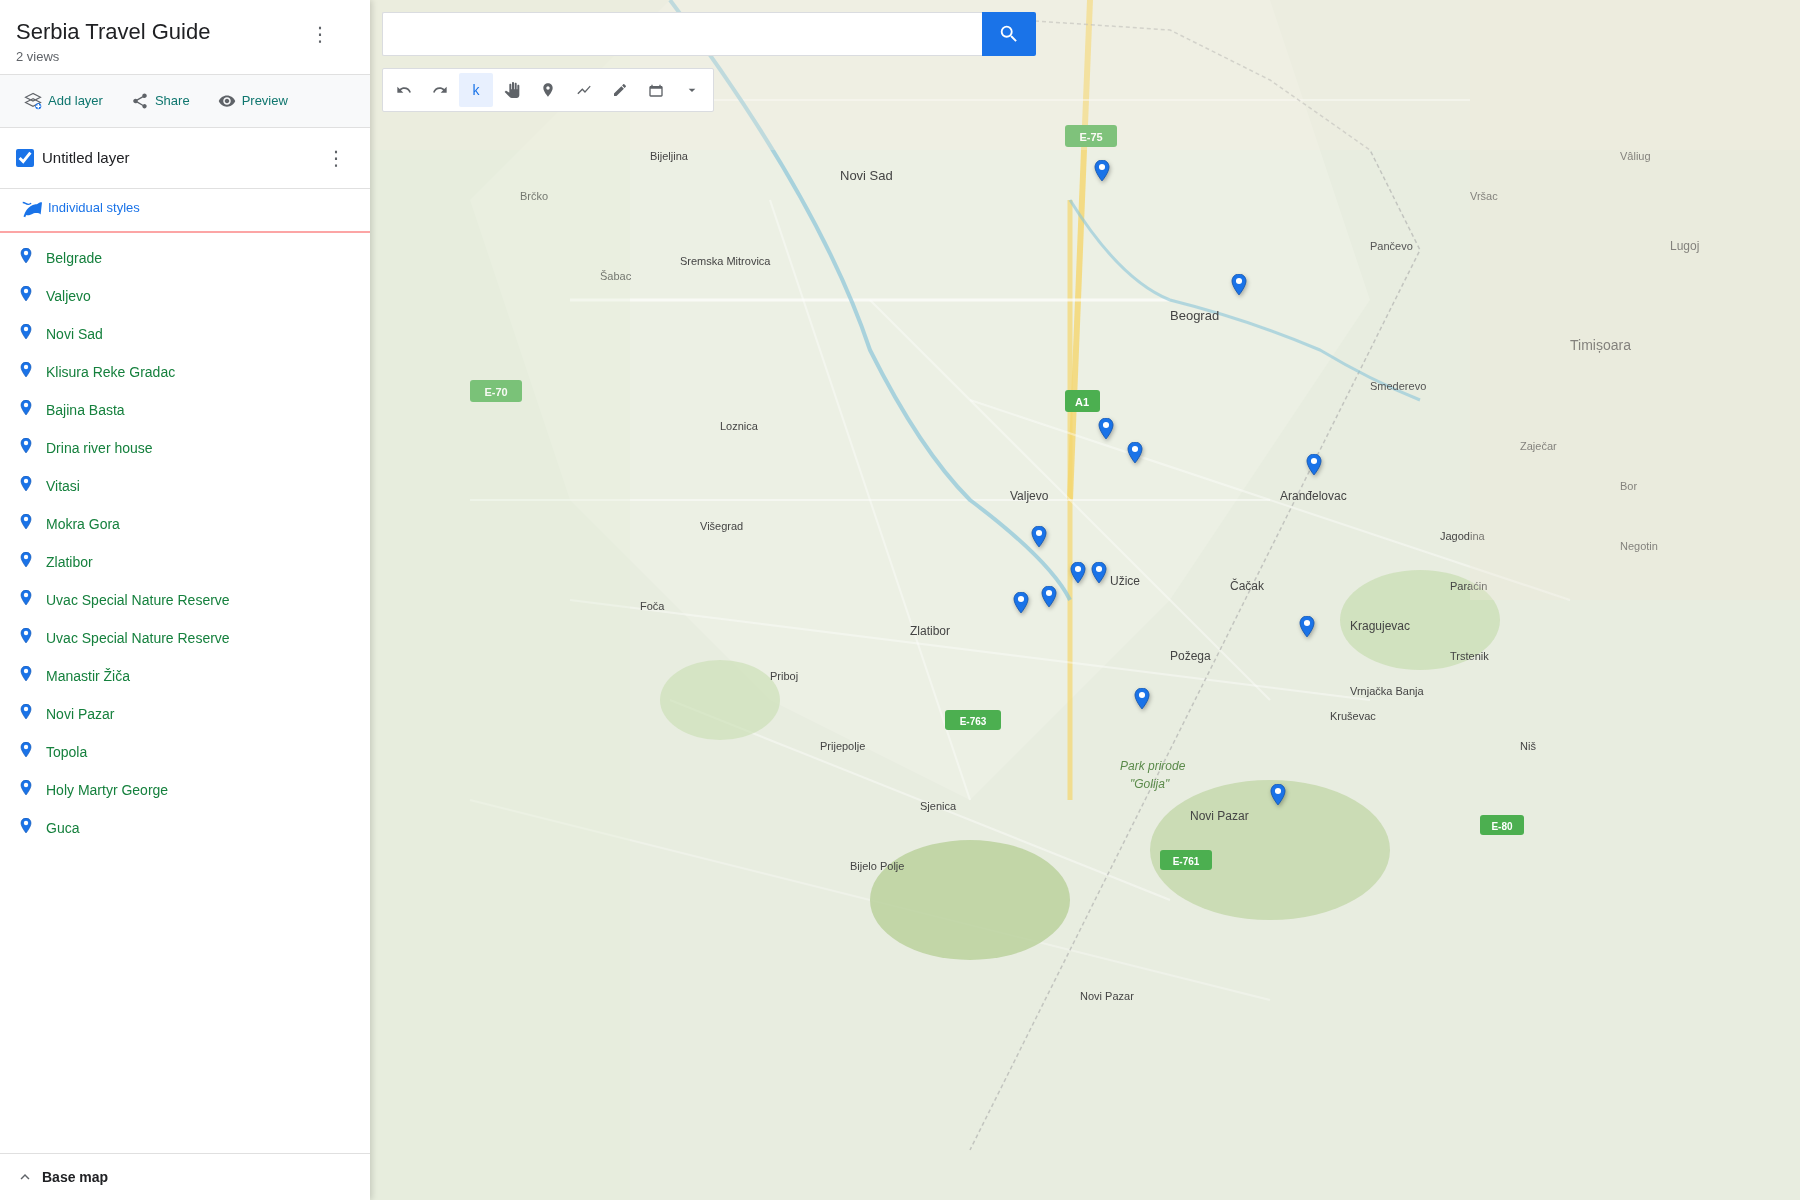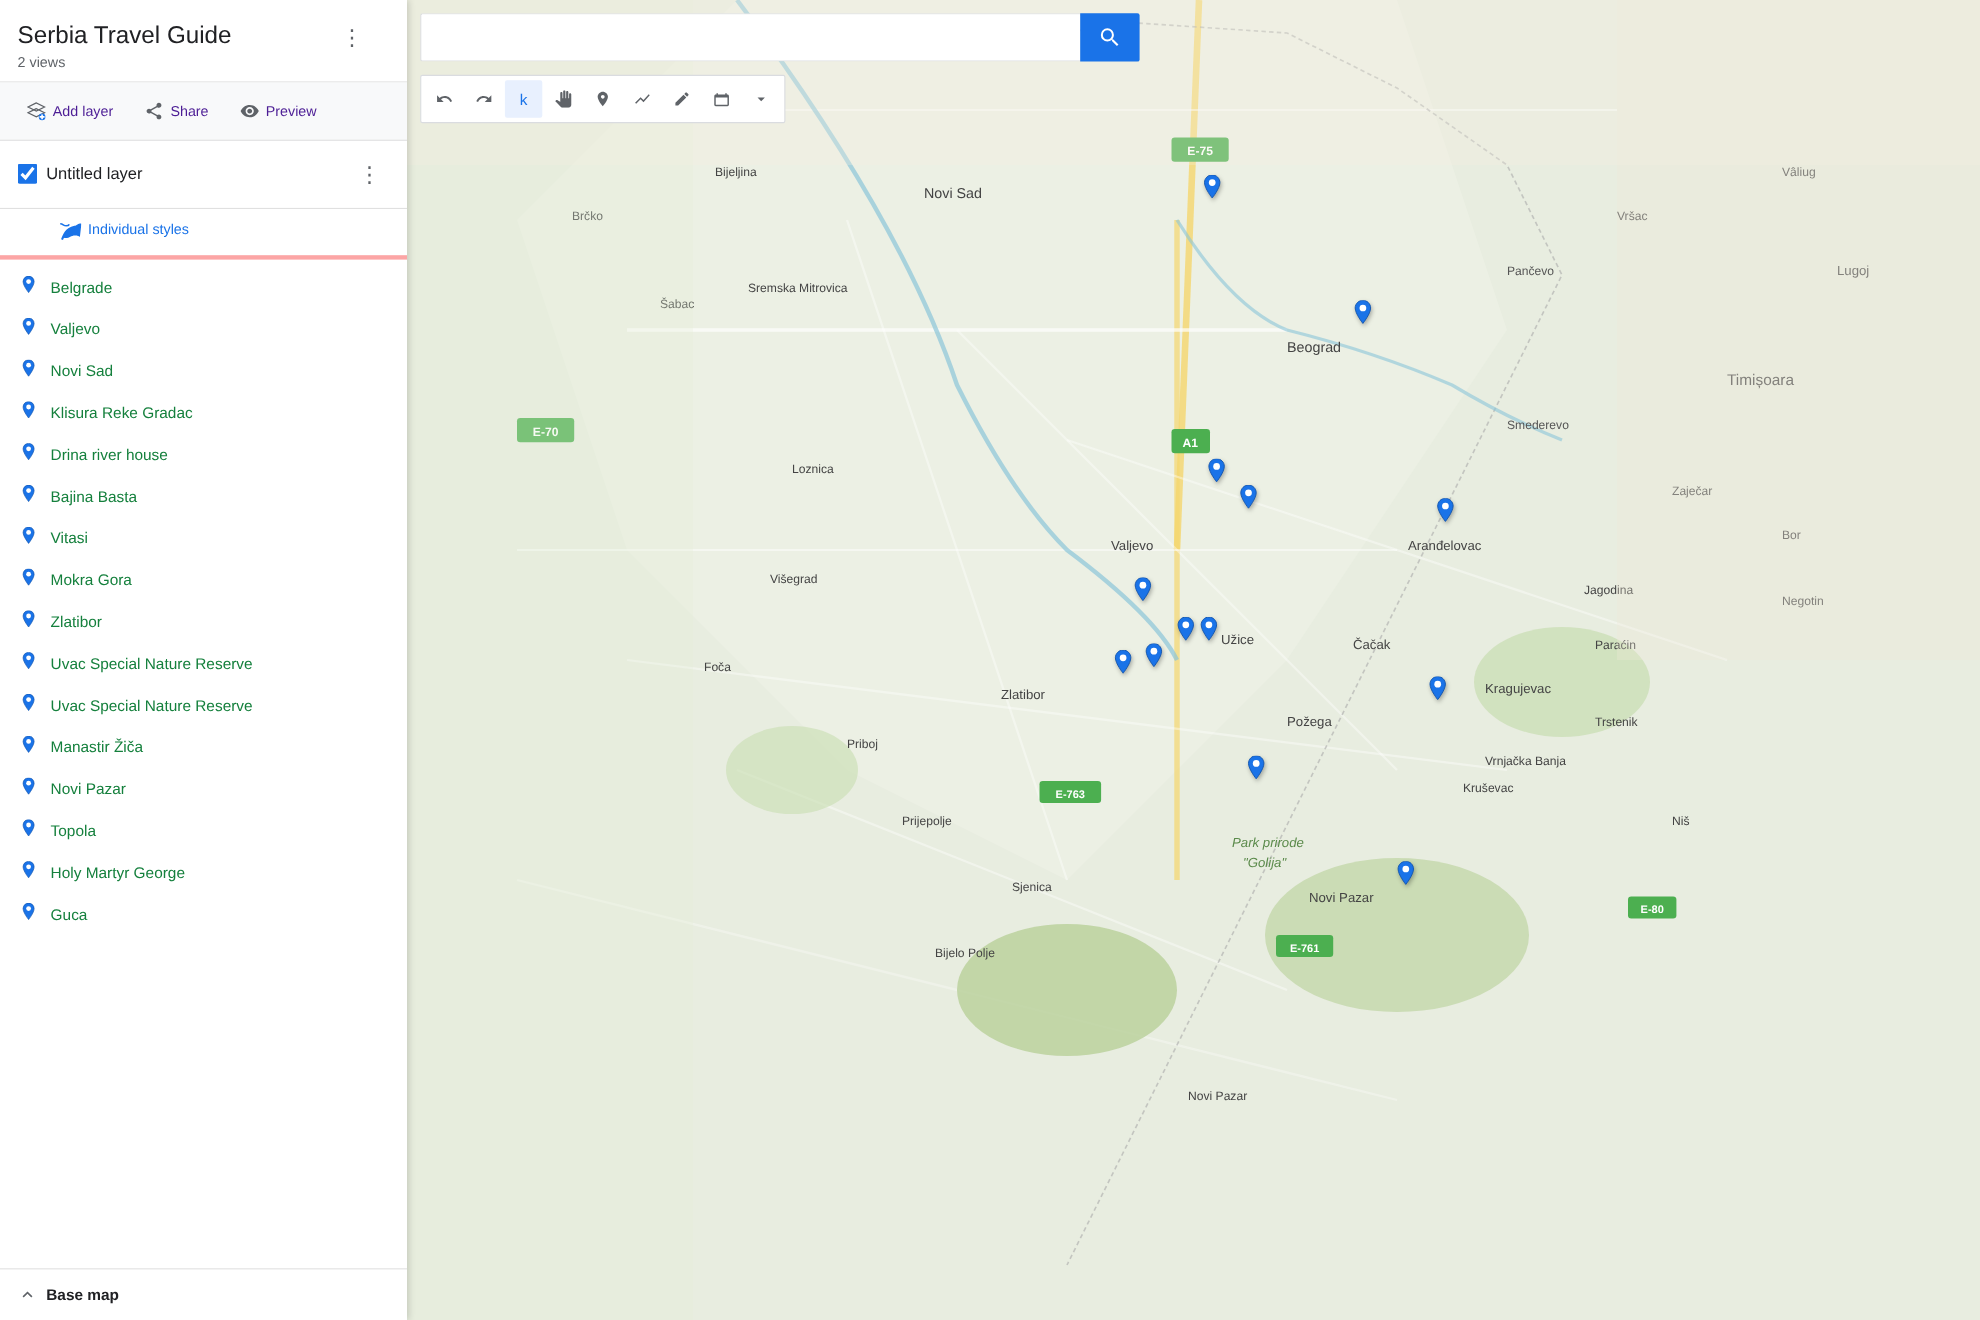--- a/index.html
+++ b/index.html
@@ -62,21 +62,21 @@
     .action-btn {
       display: flex;
       align-items: center;
       gap: 6px;
       padding: 7px 12px;
       border: none;
       background: transparent;
       border-radius: 4px;
       cursor: pointer;
       font-size: 13px;
-      color: #4c1d95;
+      color: #0f766e;
       font-weight: 500;
     }
     .action-btn svg { width: 18px; height: 18px; }
 
     
     #layer-section { flex: 1; }
 
     #layer-header {
       display: flex;
       align-items: center;
@@ -108,22 +108,22 @@
       font-size: 20px;
       cursor: pointer;
       padding: 4px 8px;
       border-radius: 50%;
     }
 
     #individual-styles {
       display: flex;
       align-items: center;
       gap: 6px;
-      padding: 8px 16px 12px 52px;
-      border-bottom: 4px solid #fca5a5;
+      padding: 8px 16px 12px 20px;
+      border-bottom: 2px solid #fca5a5;
       cursor: pointer;
     }
 
     #individual-styles-label {
       font-size: 13px;
       color: #1a73e8;
       font-weight: 500;
     }
 
     
@@ -343,28 +343,28 @@
       <path d="M12 0C7.6 0 4 3.6 4 8c0 6 8 16 8 16s8-10 8-16c0-4.4-3.6-8-8-8z" fill="#1a73e8" stroke="#1557b0" stroke-width="1"></path>
       <circle cx="12" cy="8" r="3.5" fill="white"></circle>
     </svg>
           <span class="location-name">Klisura Reke Gradac</span>
         </div>
         <div class="location-item">
           <svg class="location-pin" viewBox="0 0 24 32" xmlns="http://www.w3.org/2000/svg">
       <path d="M12 0C7.6 0 4 3.6 4 8c0 6 8 16 8 16s8-10 8-16c0-4.4-3.6-8-8-8z" fill="#1a73e8" stroke="#1557b0" stroke-width="1"></path>
       <circle cx="12" cy="8" r="3.5" fill="white"></circle>
     </svg>
+          <span class="location-name">Bajina Basta</span>
+        </div>
+        <div class="location-item">
+          <svg class="location-pin" viewBox="0 0 24 32" xmlns="http://www.w3.org/2000/svg">
+      <path d="M12 0C7.6 0 4 3.6 4 8c0 6 8 16 8 16s8-10 8-16c0-4.4-3.6-8-8-8z" fill="#1a73e8" stroke="#1557b0" stroke-width="1"></path>
+      <circle cx="12" cy="8" r="3.5" fill="white"></circle>
+    </svg>
           <span class="location-name">Drina river house</span>
-        </div>
-        <div class="location-item">
-          <svg class="location-pin" viewBox="0 0 24 32" xmlns="http://www.w3.org/2000/svg">
-      <path d="M12 0C7.6 0 4 3.6 4 8c0 6 8 16 8 16s8-10 8-16c0-4.4-3.6-8-8-8z" fill="#1a73e8" stroke="#1557b0" stroke-width="1"></path>
-      <circle cx="12" cy="8" r="3.5" fill="white"></circle>
-    </svg>
-          <span class="location-name">Bajina Basta</span>
         </div>
         <div class="location-item">
           <svg class="location-pin" viewBox="0 0 24 32" xmlns="http://www.w3.org/2000/svg">
       <path d="M12 0C7.6 0 4 3.6 4 8c0 6 8 16 8 16s8-10 8-16c0-4.4-3.6-8-8-8z" fill="#1a73e8" stroke="#1557b0" stroke-width="1"></path>
       <circle cx="12" cy="8" r="3.5" fill="white"></circle>
     </svg>
           <span class="location-name">Vitasi</span>
         </div>
         <div class="location-item">
           <svg class="location-pin" viewBox="0 0 24 32" xmlns="http://www.w3.org/2000/svg">

